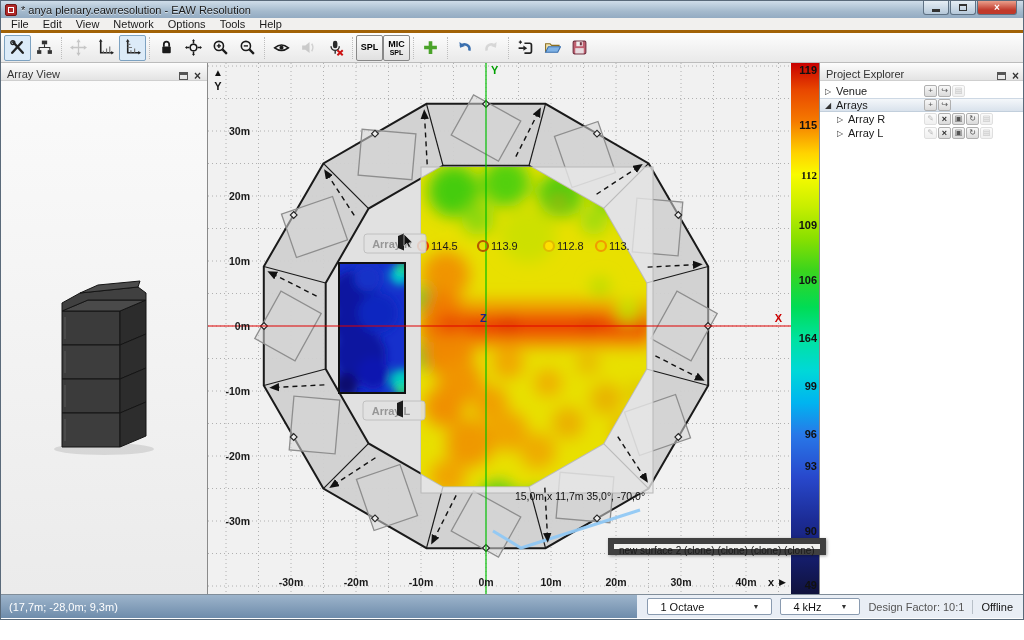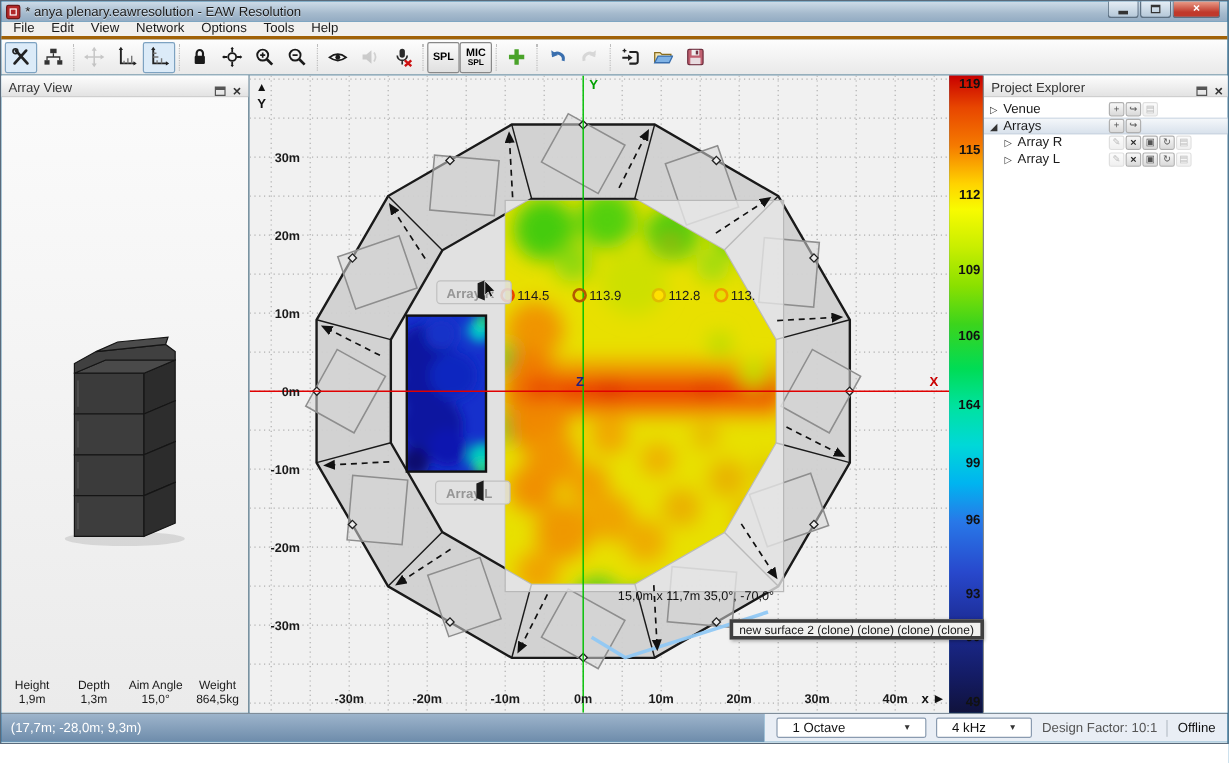--- a/index.html
+++ b/index.html
@@ -59,21 +59,21 @@
 .sb-left{flex:1;background:linear-gradient(#9db4cb,#6e8cab);color:#fff;display:flex;align-items:center;padding-left:8px}
 .sb-right{background:#e9eef5;display:flex;align-items:center;gap:8px;padding:0 10px}
 .combo{width:125px;height:17px;background:#fff;border:1px solid #8a9bb0;border-radius:2px;display:flex;align-items:center;padding:0 12px;color:#111}
 .combo.small{width:80px}
 .combo-arrow{margin-left:auto;font-size:7px;color:#333}
 .df{color:#555}
 .vsep{width:1px;height:14px;background:#b8c0c8}
 .offline{color:#111}
 .bottom-strip{height:22px;background:#fff}
 
-.tooltip{position:absolute;left:607px;top:515px;height:17px;background:#f1f1ef;border:3px solid #404040;box-shadow:1px 1px 3px rgba(0,0,0,.35);padding:1px 5px;font-size:10px;color:#1a1a1a;white-space:nowrap;z-index:50}
+.tooltip{position:absolute;left:607px;top:537px;height:17px;background:#f1f1ef;border:6px solid #404040;box-shadow:1px 1px 3px rgba(0,0,0,.35);padding:1px 5px;font-size:10px;color:#1a1a1a;white-space:nowrap;z-index:50}
 </style>
 </head>
 <body>
 
 <div class="window">
   <div class="titlebar">
     <span class="app-icon"></span>
     <span class="title-text">* anya plenary.eawresolution - EAW Resolution</span>
     <div class="win-controls">
       <div class="win-btn min">
@@ -256,38 +256,20 @@
             <path d="M79 212 L97 204 L139 200 L137 206 Z" fill="#4c4c4c"></path>
           </g>
           <g stroke="#5a5a5a" stroke-width="1">
             <line x1="64" y1="236" x2="64" y2="258"></line>
               <line x1="64" y1="270" x2="64" y2="292"></line>
             <line x1="64" y1="304" x2="64" y2="326"></line>
               <line x1="64" y1="338" x2="64" y2="360"></line>
           </g>
         </svg>
       </div>
-      <div class="array-stats" id="array-stats">
-          <div class="stat">
-            <div class="lab">Height</div>
-            <div class="val">1,9m</div>
-          </div>
-          <div class="stat">
-            <div class="lab">Depth</div>
-            <div class="val">1,3m</div>
-          </div>
-          <div class="stat">
-            <div class="lab">Aim Angle</div>
-            <div class="val">15,0°</div>
-          </div>
-          <div class="stat">
-            <div class="lab">Weight</div>
-            <div class="val">864,5kg</div>
-          </div>
-        </div>
     </div>
     <div class="map-area" id="map-area">
         <svg width="583" height="531" viewBox="0 0 583 531" font-family="Liberation Sans, sans-serif">
           <defs>
             <marker id="ah" markerWidth="8" markerHeight="8" refX="6" refY="3" orient="auto">
               <path d="M0 0L7 3L0 6Z" fill="#111"></path>
             </marker>
             <clipPath id="cpInner">
               <polygon points="438.3,220.0 395.4,145.6 321.0,102.7 235.0,102.7 160.6,145.6 117.7,220.0 117.7,306.0 160.6,380.4 235.0,423.3 321.0,423.3 395.4,380.4 438.3,306.0"></polygon>
             </clipPath>
@@ -535,27 +517,27 @@
           <text x="10" y="27" font-size="11" font-weight="bold" fill="#111" text-anchor="middle">Y</text>
           <text x="283" y="11" font-size="11" font-weight="bold" fill="#00a000">Y</text>
           <text x="574" y="259" font-size="11" font-weight="bold" fill="#cc0000" text-anchor="end">X</text>
           <text x="560" y="523" font-size="11" font-weight="bold" fill="#111">x</text>
           <text x="571" y="522" font-size="9" fill="#111">▶</text>
         </svg>
       </div>
     <div class="colorbar" id="colorbar">
         <div class="cb-label" style="top: 1px;">119</div>
         <div class="cb-label" style="top: 56px;">115</div>
-        <div class="cb-label" style="top: 94px;">112</div>
+        <div class="cb-label" style="top: 106px; font-family: Liberation Serif, serif;">112</div>
         <div class="cb-label" style="top: 155.909px;">109</div>
         <div class="cb-label" style="top: 211px; text-align: right;">106</div>
         <div class="cb-label" style="top: 268.545px;">164</div>
         <div class="cb-label" style="top: 316.818px;">99</div>
         <div class="cb-label" style="top: 365.091px;">96</div>
-        <div class="cb-label" style="top: 426px;">93</div>
+        <div class="cb-label" style="top: 397px;">93</div>
         <div class="cb-label" style="top: 461.636px;">90</div>
         <div class="cb-label" style="top: 516px;">49</div>
       </div>
     <div class="right-panel">
       <div class="panel-header">
         <span>Project Explorer</span>
         <span class="ph-icons">
           <span class="dock-icon"></span>
           <span class="close-x">×</span>
         </span>

